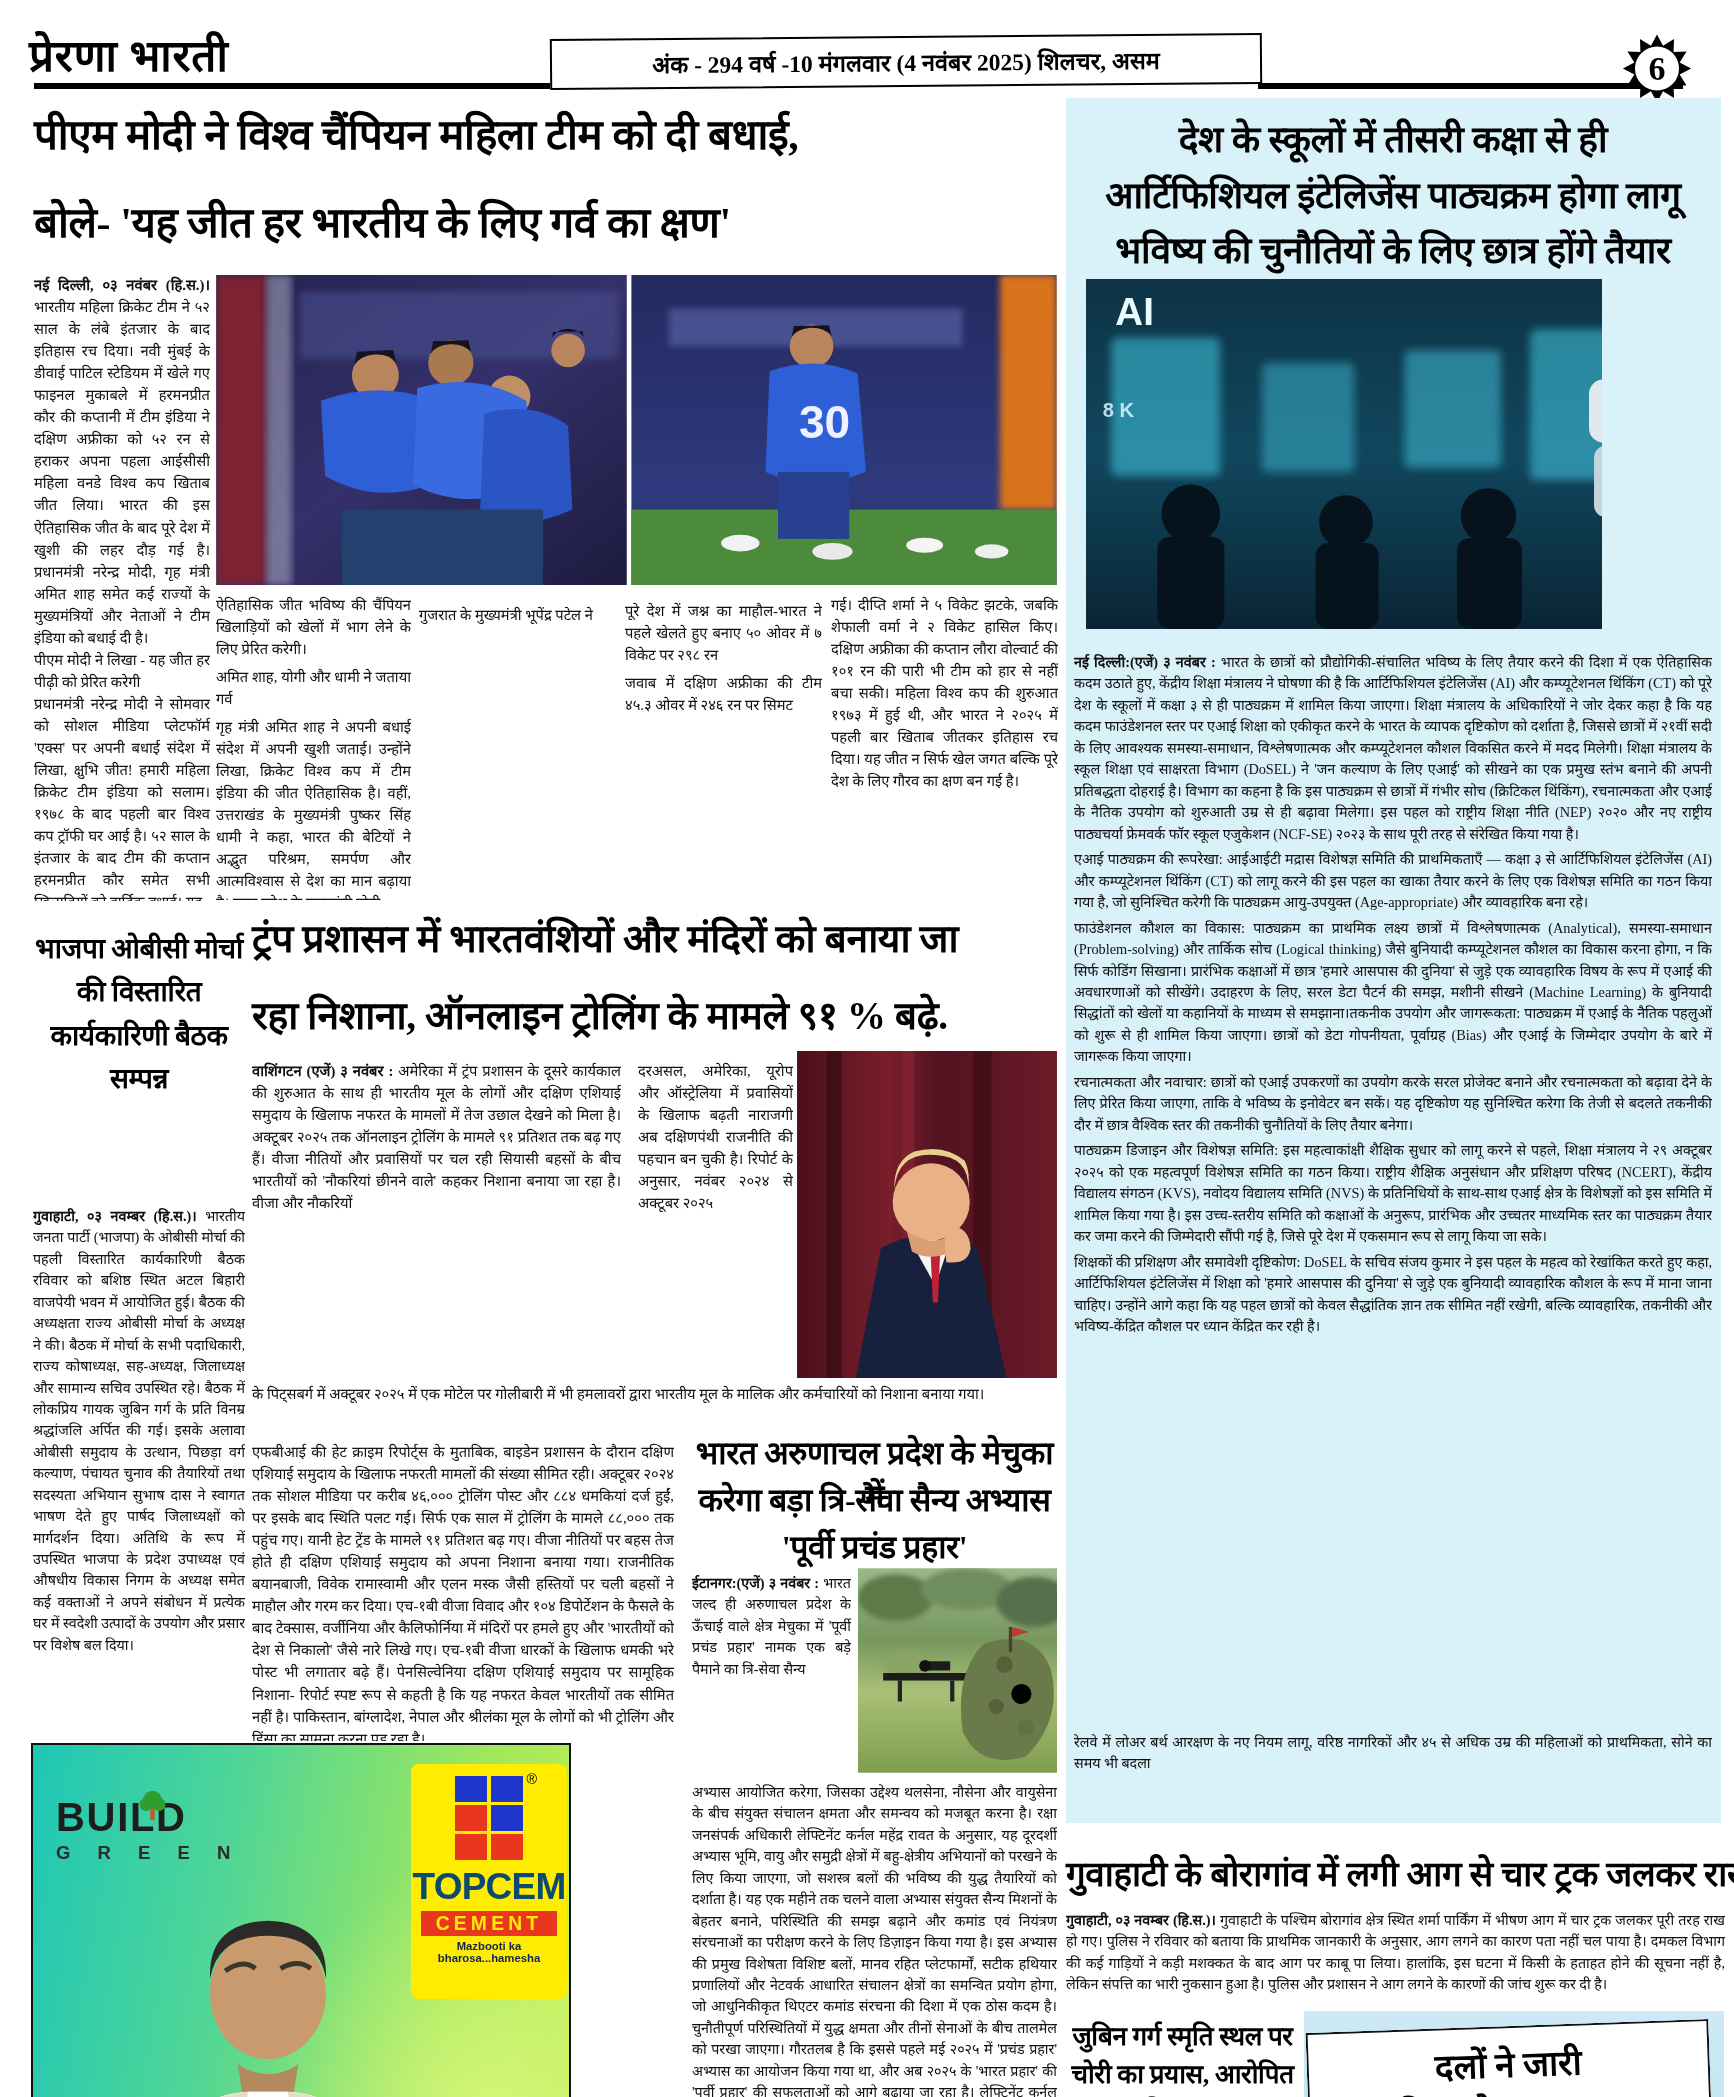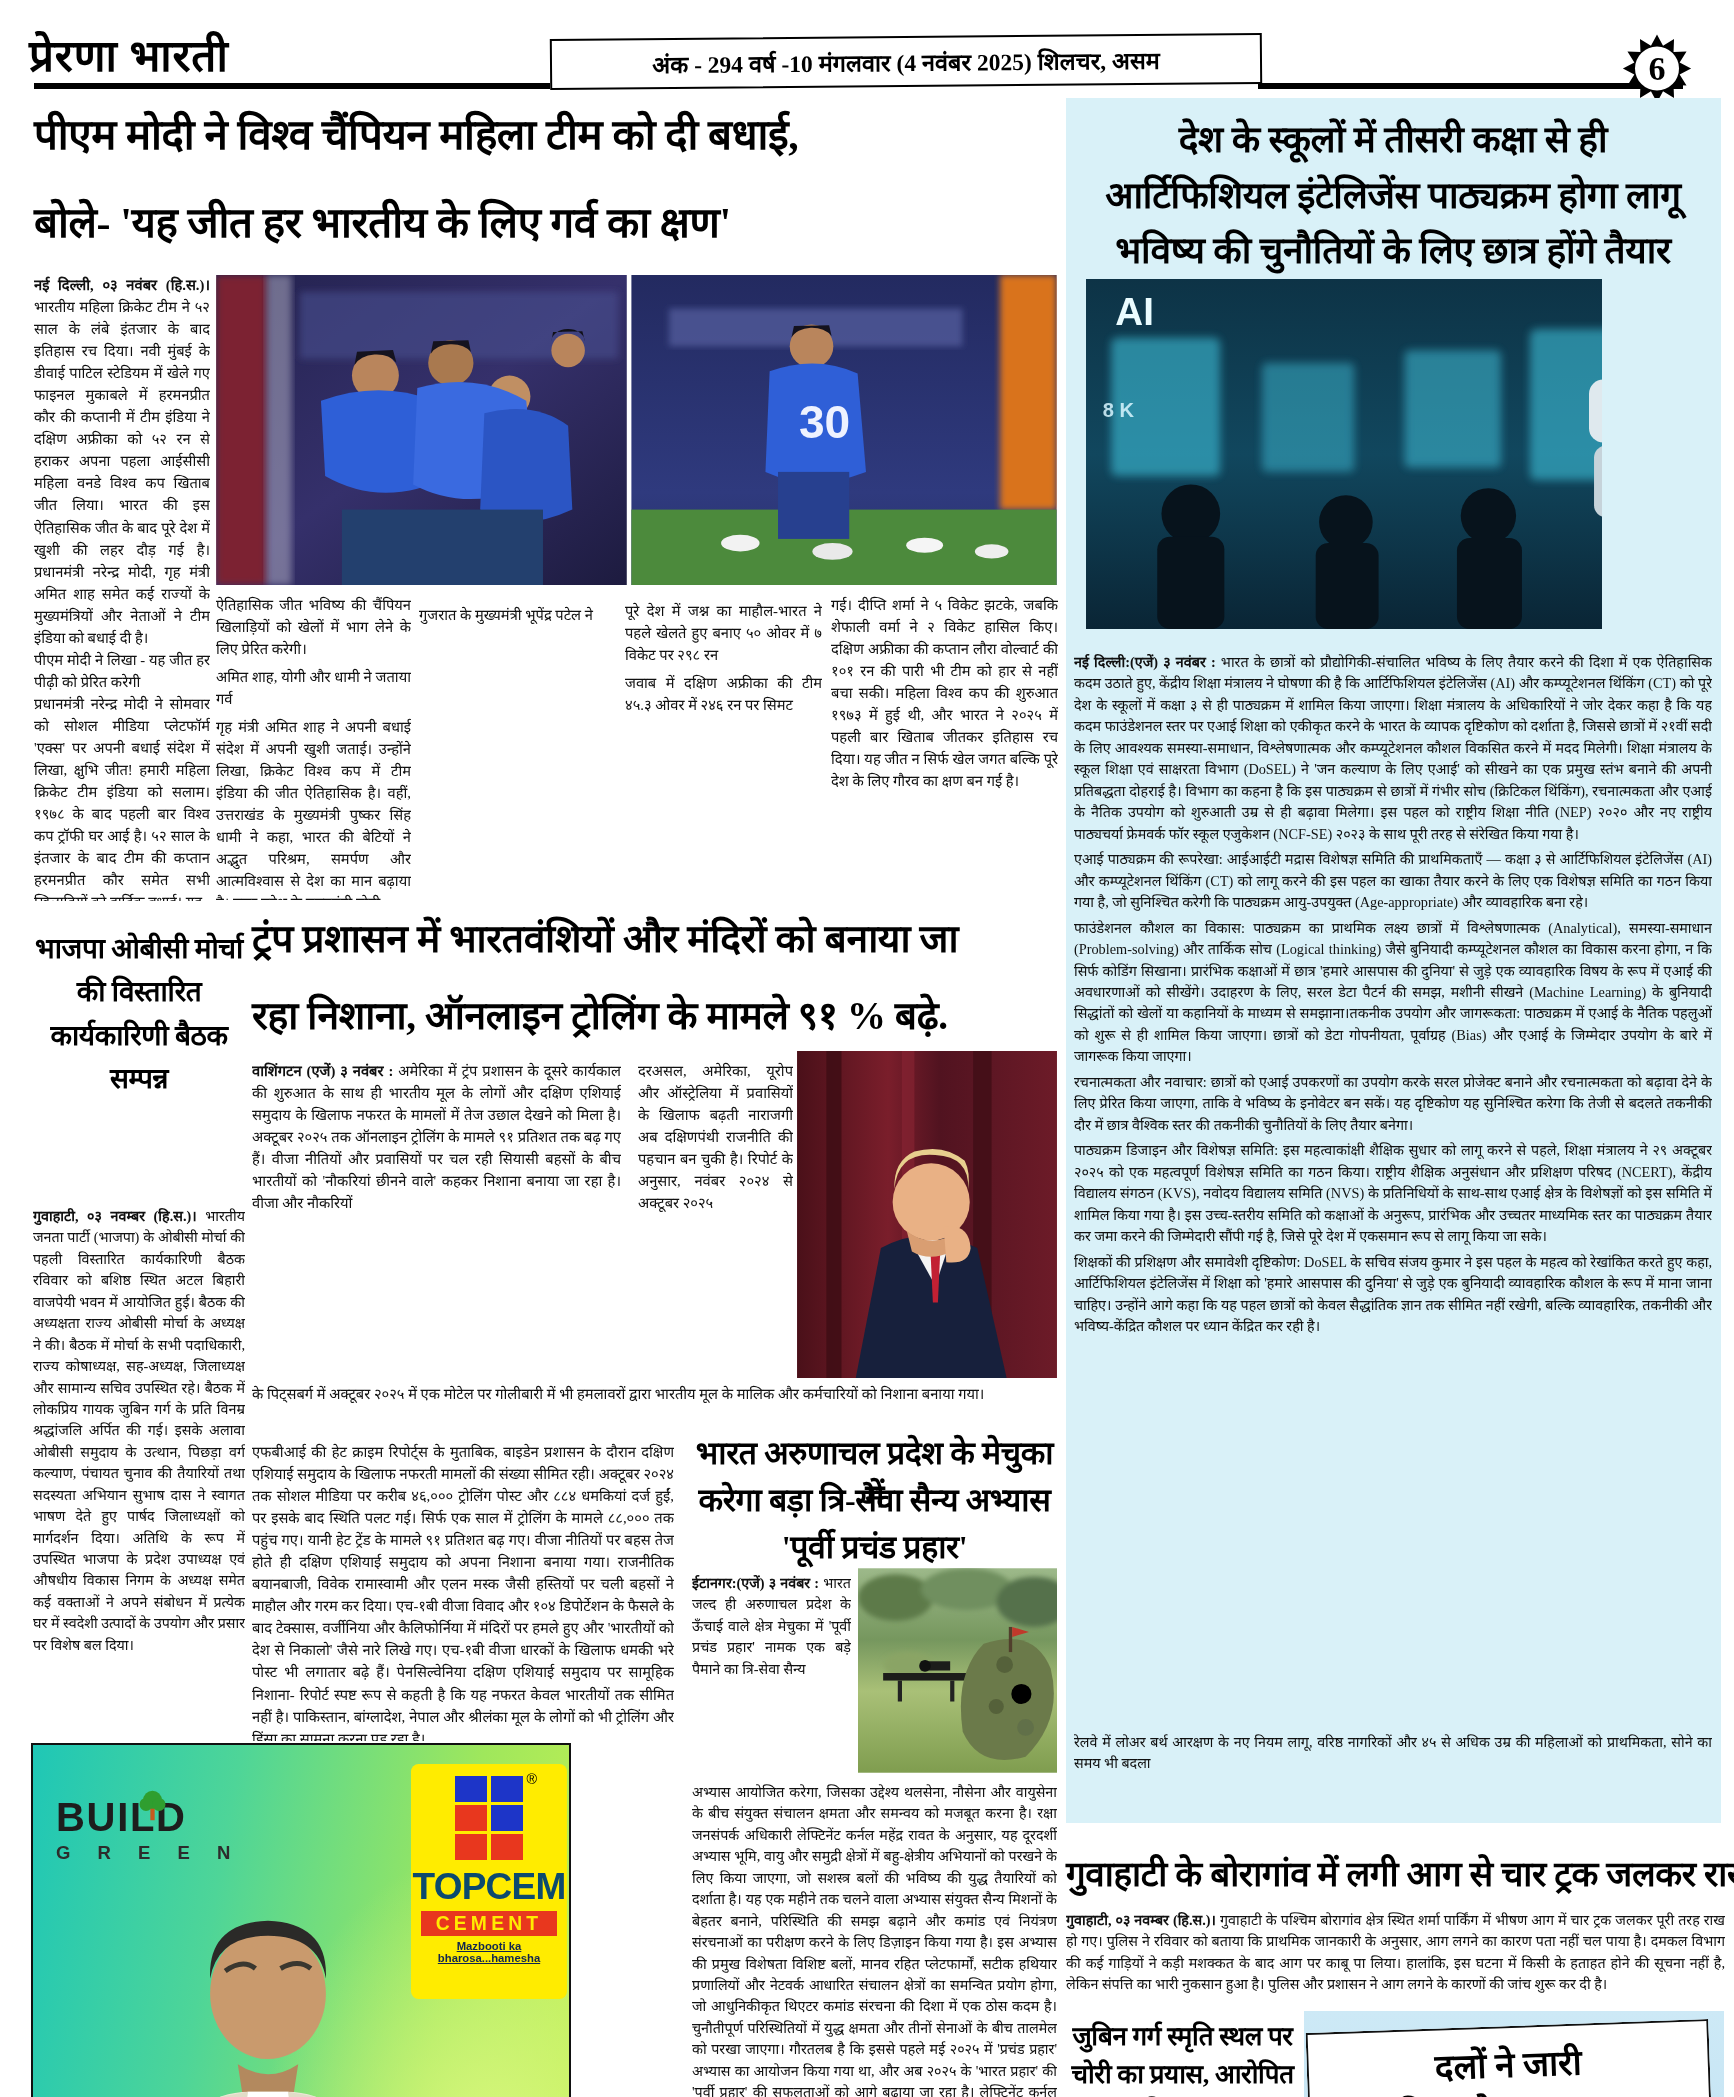--- a/index.html
+++ b/index.html
@@ -324,21 +324,21 @@
         <div style="width:32px;height:26px;background:#e8371e;"></div>
         <div style="width:32px;height:26px;background:#1d35c8;"></div>
         <div style="width:32px;height:26px;background:#e8371e;"></div>
         <div style="width:32px;height:26px;background:#e8371e;"></div>
       </div>
     </div>
     <div style="font-size:37px;font-weight:900;color:#0c4a6e;letter-spacing:-0.8px;margin-top:5.9px;">TOPCEM</div>
     <div style="background:#e8371e;margin:2.5px 10px 0 10px;padding:1.7px 0;">
       <span style="font-size:19.3px;font-weight:900;color:#ffec00;letter-spacing:4.2px;">CEMENT</span>
     </div>
-    <div style="font-size:11.3px;font-weight:bold;color:#10264f;margin-top:4.2px;text-decoration:underline;">Mazbooti ka bharosa...hamesha</div>
+    <div style="font-size:11.3px;font-weight:bold;color:#10264f;margin-top:4.2px;">Mazbooti ka bharosa...hamesha</div>
   </div>
 
   <svg width="302" height="642" viewBox="0 0 240 510" style="position:absolute;left:84px;top:168px;">
     <ellipse cx="120" cy="64" rx="46" ry="52" fill="#c99a6d"></ellipse>
     <path d="M74 52 q6 -34 46 -34 q40 0 46 34 q2 -44 -46 -46 q-48 2 -46 46 z" fill="#2b2a28"></path>
     <path d="M86 46 q14 -10 24 -2 M130 44 q14 -8 24 0" stroke="#3a372f" stroke-width="4" fill="none"></path>
     <path d="M96 120 q24 16 48 0 l-4 26 -40 0 z" fill="#b3895e"></path>
     <path d="M30 200 Q60 140 108 142 L132 142 Q180 140 210 200 L224 360 L16 360 Z" fill="#ece7d6"></path>
     <path d="M104 142 L136 142 L146 210 L120 250 L94 210 Z" fill="#ffffff"></path>
     <circle cx="120" cy="262" r="5" fill="#8a8succ"></circle>

